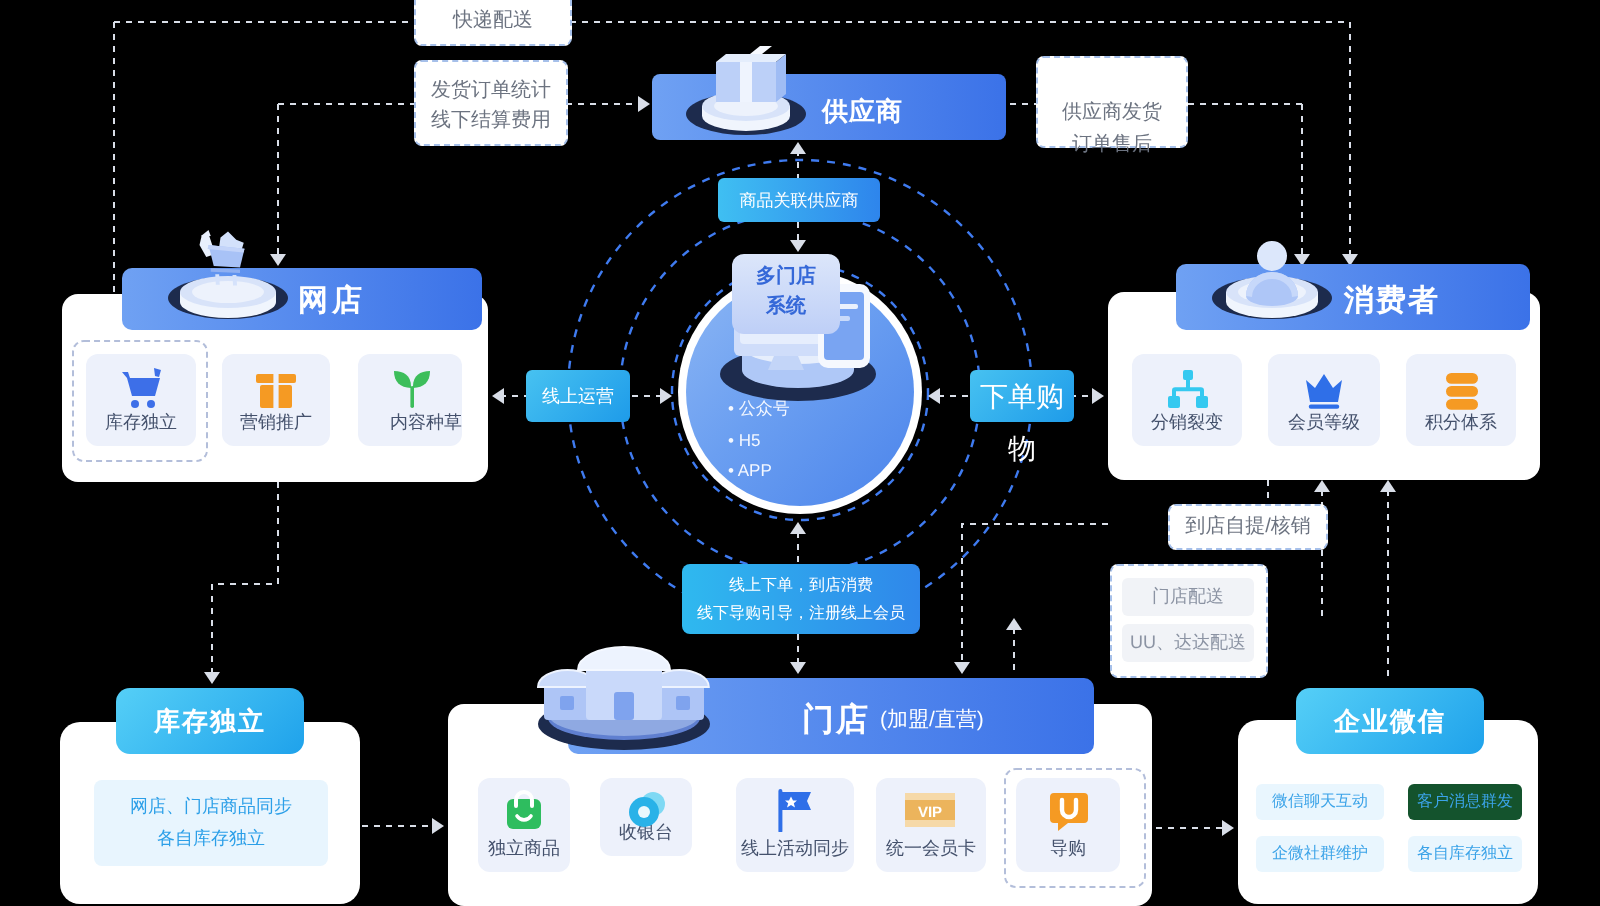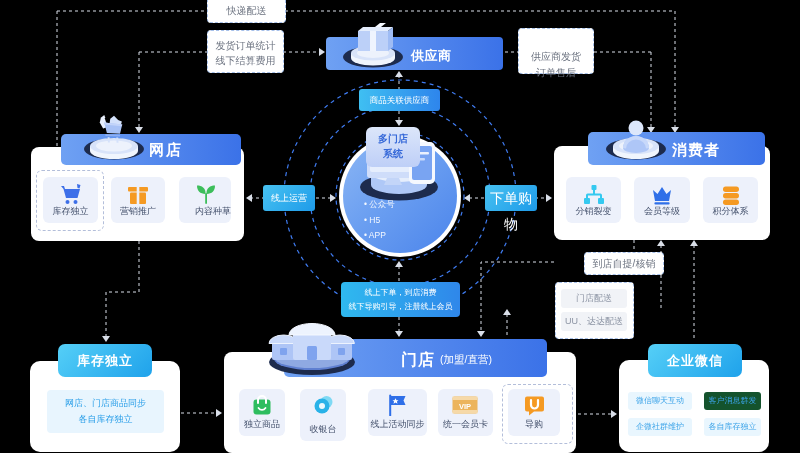--- a/index.html
+++ b/index.html
@@ -243,21 +243,21 @@
     <rect x="38" y="18" width="38" height="27" rx="2" fill="#C9D9FA"></rect>
     <path d="M34 20 a23 11.5 0 0 1 46 0 z" fill="#EDF3FE" stroke="#F4F8FF" stroke-width="1"></path>
     <rect x="52" y="31" width="10" height="14" rx="1.5" fill="#7FA3EE"></rect>
     <rect x="25" y="33" width="7" height="7" rx="1" fill="#7FA3EE"></rect>
     <rect x="83" y="33" width="7" height="7" rx="1" fill="#7FA3EE"></rect>
   </g>
 </svg>
 <div class="sub" style="left:239px;top:389px;width:46px;height:47px;">
       <div class="t">独立商品</div>
     </div>
-<div class="sub" style="left:300px;top:389px;width:46px;height:52px;">
+<div class="sub" style="left:300px;top:389px;width:46px;height:39px;">
       <div class="t">收银台</div>
     </div>
 <div class="sub" style="left:368px;top:389px;width:59px;height:47px;">
       <div class="t" style="white-space:nowrap;">线上活动同步</div>
     </div>
 <div class="sub" style="left:438px;top:389px;width:55px;height:47px;">
       <div class="t">统一会员卡</div>
     </div>
 <div class="dashwrap" style="left:502px;top:384px;width:69px;height:58px;"></div>
 <div class="sub" style="left:508px;top:389px;width:52px;height:47px;">

